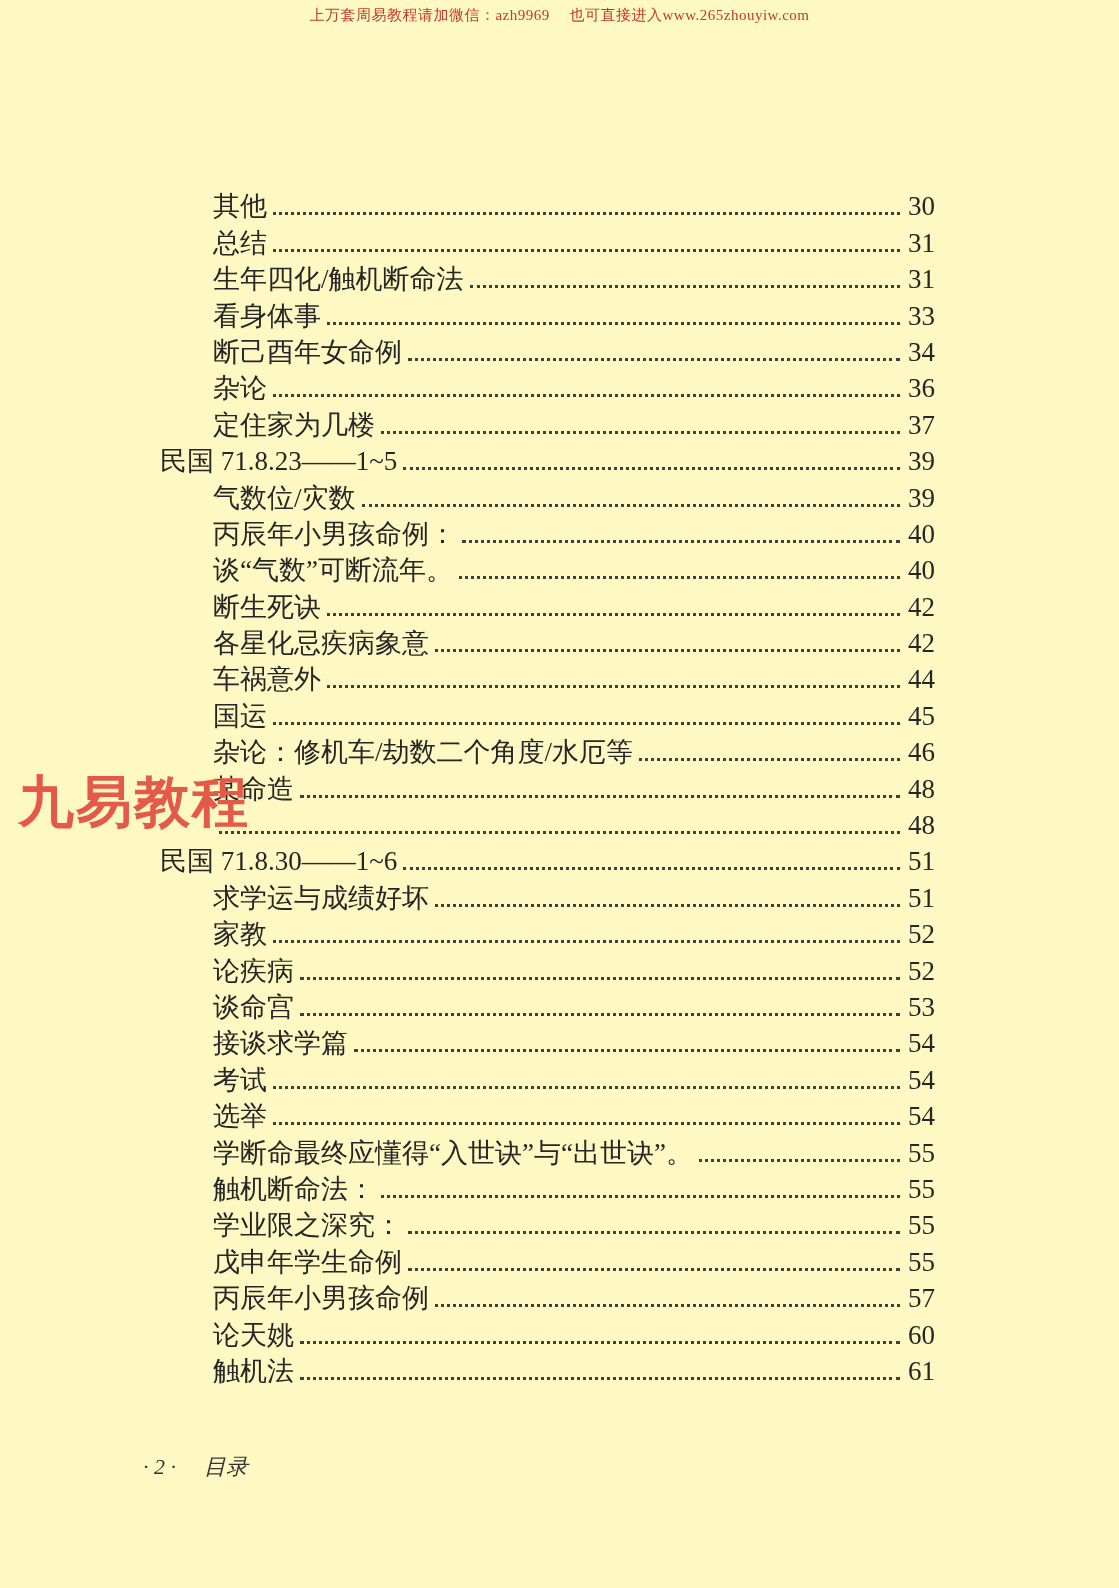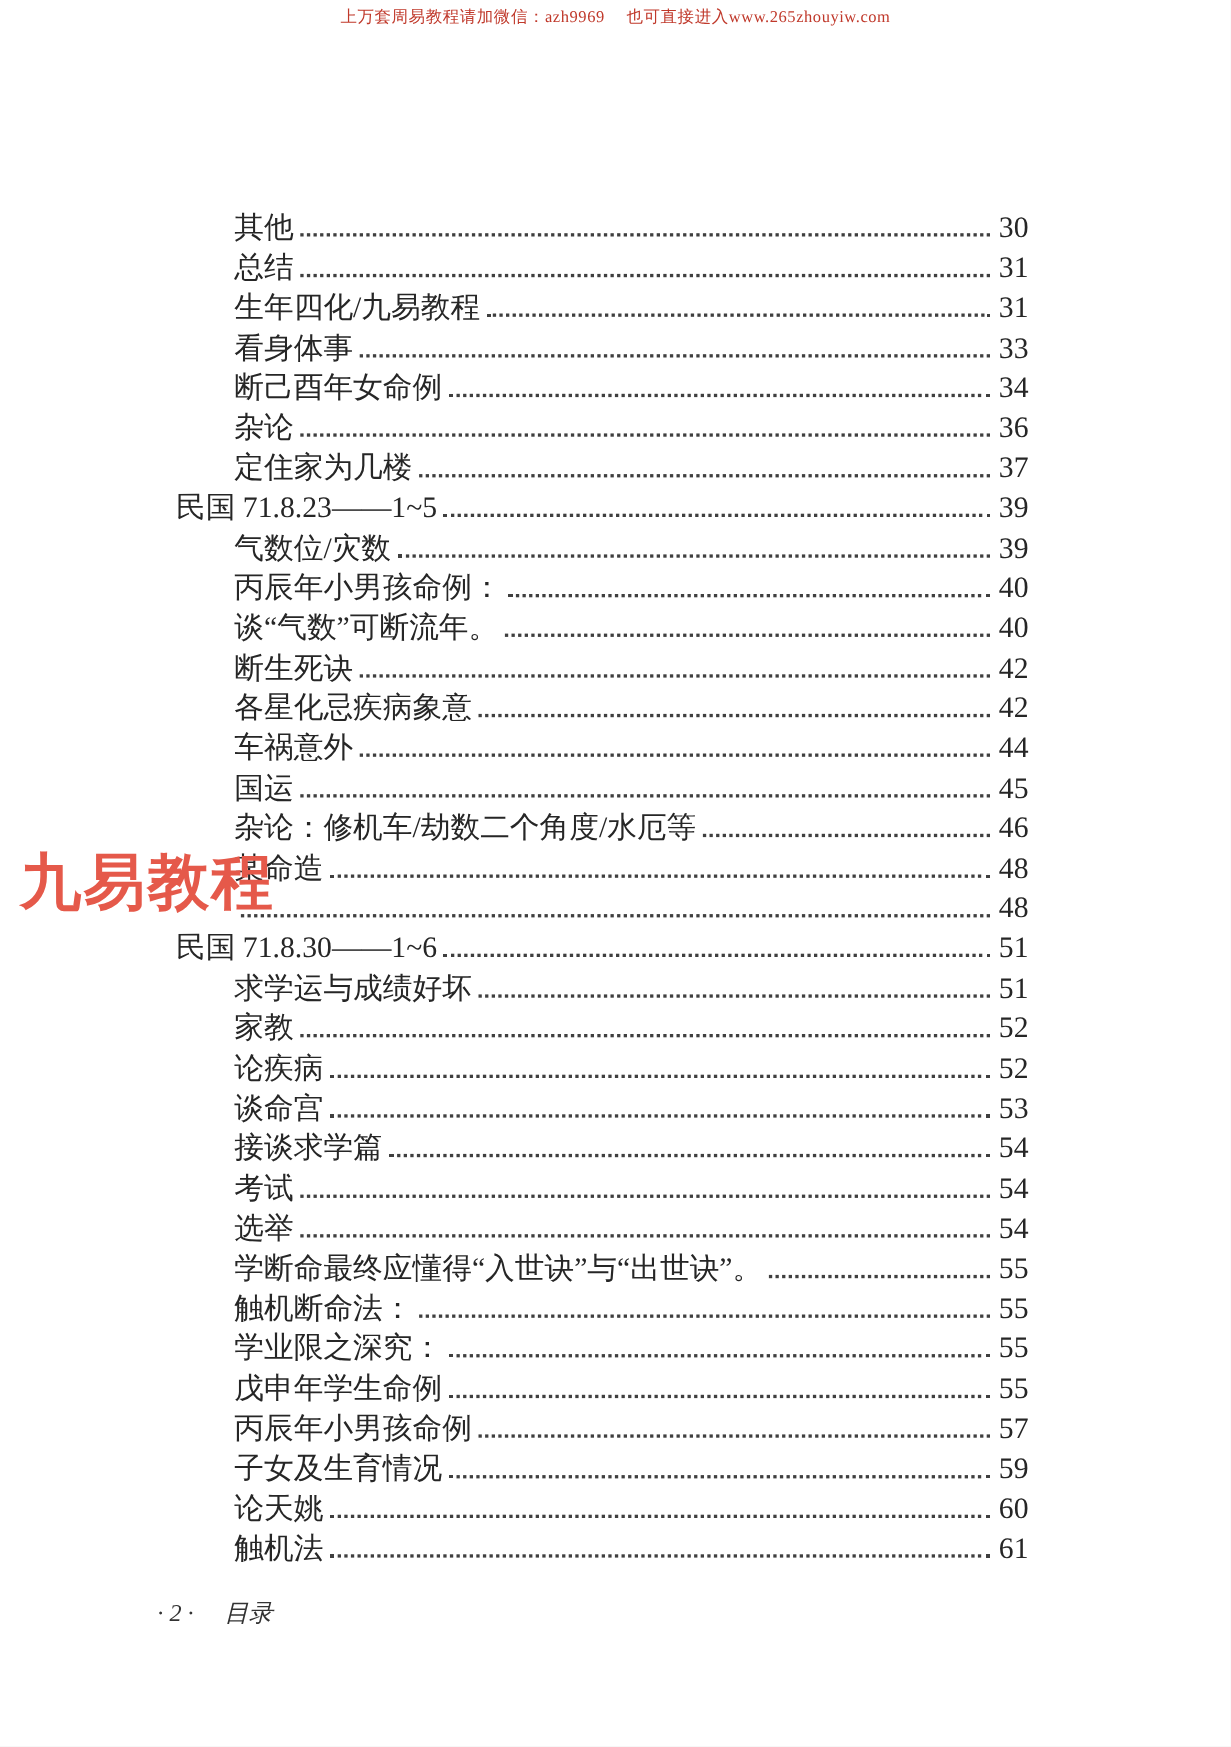--- a/index.html
+++ b/index.html
@@ -1,19 +1,19 @@
 <!DOCTYPE html>
 <html><head>
 <meta charset="utf-8">
 <style>
   html,body{margin:0;padding:0;background:#e9e9e9;}
   .page{
     position:relative;
     width:1119px;height:1588px;
-    background:#ffffff;
+    background:#fef9c3;
     margin:0 auto;
     overflow:hidden;
     font-family:"Liberation Serif","DejaVu Serif",serif;
   }
   .header-note{
     position:absolute;
     top:6px;left:0;right:0;
     text-align:center;
     font-size:15px;
     letter-spacing:0.5px;
@@ -80,21 +80,21 @@
         <span class="toc-label">其他</span>
         <span class="leader"></span>
         <span class="toc-page">30</span>
       </div>
       <div class="toc-row lvl2">
         <span class="toc-label">总结</span>
         <span class="leader"></span>
         <span class="toc-page">31</span>
       </div>
       <div class="toc-row lvl2">
-        <span class="toc-label">生年四化/九易教程</span>
+        <span class="toc-label">生年四化/触机断命法</span>
         <span class="leader"></span>
         <span class="toc-page">31</span>
       </div>
       <div class="toc-row lvl2">
         <span class="toc-label">看身体事</span>
         <span class="leader"></span>
         <span class="toc-page">33</span>
       </div>
       <div class="toc-row lvl2">
         <span class="toc-label">断己酉年女命例</span>
@@ -222,25 +222,20 @@
       </div>
       <div class="toc-row lvl2">
         <span class="toc-label">戊申年学生命例</span>
         <span class="leader"></span>
         <span class="toc-page">55</span>
       </div>
       <div class="toc-row lvl2">
         <span class="toc-label">丙辰年小男孩命例</span>
         <span class="leader"></span>
         <span class="toc-page">57</span>
-      </div>
-      <div class="toc-row lvl2">
-        <span class="toc-label">子女及生育情况</span>
-        <span class="leader"></span>
-        <span class="toc-page">59</span>
       </div>
       <div class="toc-row lvl2">
         <span class="toc-label">论天姚</span>
         <span class="leader"></span>
         <span class="toc-page">60</span>
       </div>
       <div class="toc-row lvl2">
         <span class="toc-label">触机法</span>
         <span class="leader"></span>
         <span class="toc-page">61</span>

